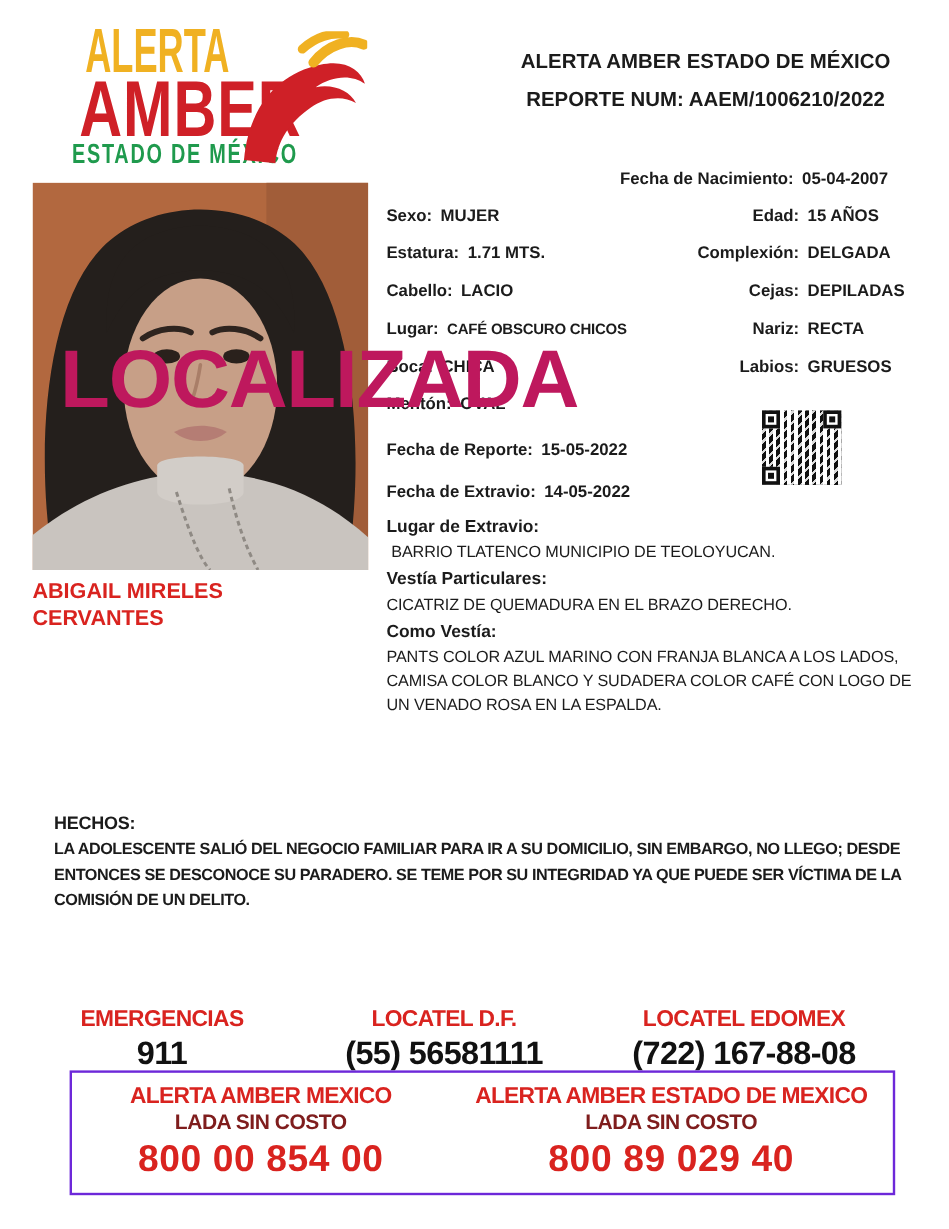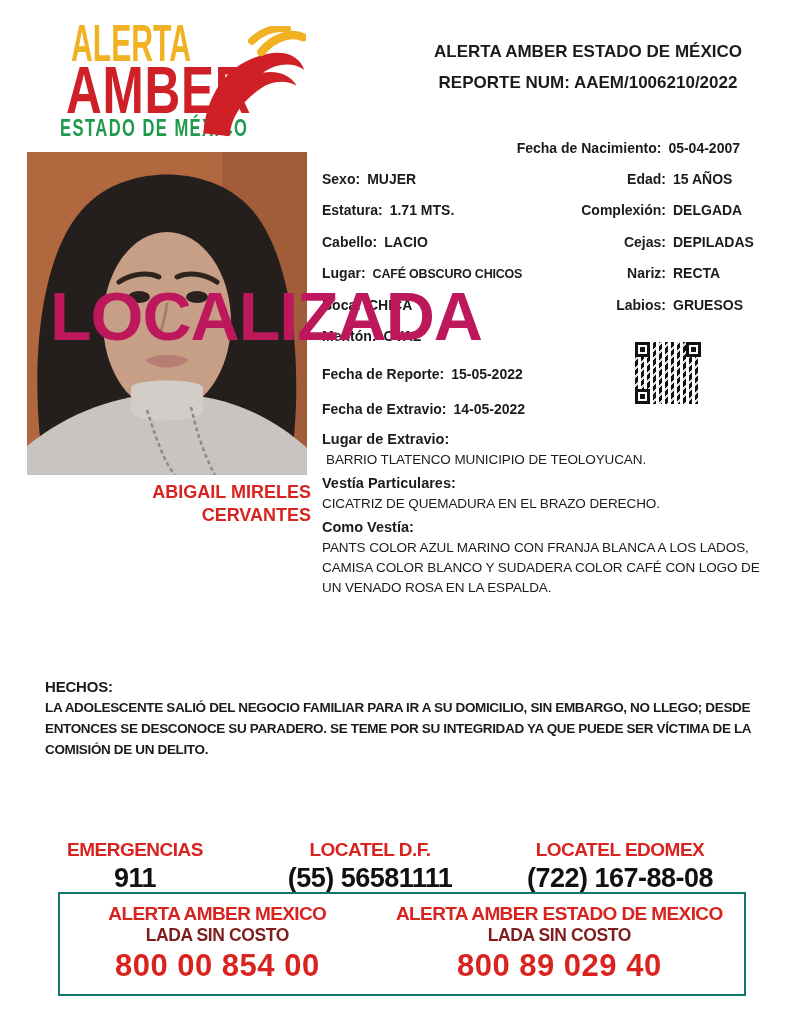--- a/index.html
+++ b/index.html
@@ -28,21 +28,21 @@
   
   .title { position:absolute; left:392px; top:36px; width:392px; text-align:center; }
   .title-line { font-size:17px; font-weight:bold; line-height:31px; white-space:nowrap; }
 
   
   .photo { position:absolute; left:27px; top:152px; width:280px; height:323px; overflow:hidden; }
   .photo svg { display:block; }
 
   
   .name {
-    position:absolute; left:27px; top:481px; width:284px; text-align:right;
+    position:absolute; left:27px; top:481px; width:284px; text-align:left;
     color:#d9231f; font-weight:bold; font-size:18px; line-height:23px;
   }
   .name span { display:block; }
 
   
   .details { position:absolute; left:322px; top:137px; width:458px; font-size:14px; font-weight:bold; }
   .birth { text-align:right; padding-right:40px; height:26px; line-height:22px; white-space:nowrap; }
   .drow { display:flex; align-items:center; height:31.5px; }
   .dleft { flex:0 0 244px; white-space:nowrap; }
   .dright { flex:1; display:flex; white-space:nowrap; }
@@ -83,21 +83,21 @@
   .eblock { position:absolute; text-align:center; }
   .eblock.b0 { left:50px;  width:170px; }
   .eblock.b1 { left:250px; width:240px; }
   .eblock.b2 { left:495px; width:250px; }
   .elabel { color:#d9231f; font-weight:bold; font-size:19px; line-height:24px; letter-spacing:-0.5px;margin-top:16px; }
   .enumber { color:#111; font-weight:bold; font-size:27px; line-height:32px; letter-spacing:-0.5px; }
 
   
   .hotline-box {
     position:absolute; left:58px; top:892px; width:684px; height:100px;
-    border:2px solid #0f766e; display:flex; background:#fff;
+    border:2px solid #6d28d9; display:flex; background:#fff;
   }
   .hcol { text-align:center; padding-top:9px; }
   .hcol.c0 { flex:0 0 46%; }
   .hcol.c1 { flex:1; }
   .htitle { color:#d9231f; font-weight:bold; font-size:19px; line-height:22px; letter-spacing:-0.6px; white-space:nowrap; }
   .hsub { color:#7f1d1d; font-weight:bold; font-size:17.5px; line-height:21px; letter-spacing:-0.4px; }
   .hnumber { color:#d9231f; font-weight:bold; font-size:31px; line-height:36px; margin-top:2px; letter-spacing:0.5px; white-space:nowrap; }
 </style>
 </head>
 <body>

